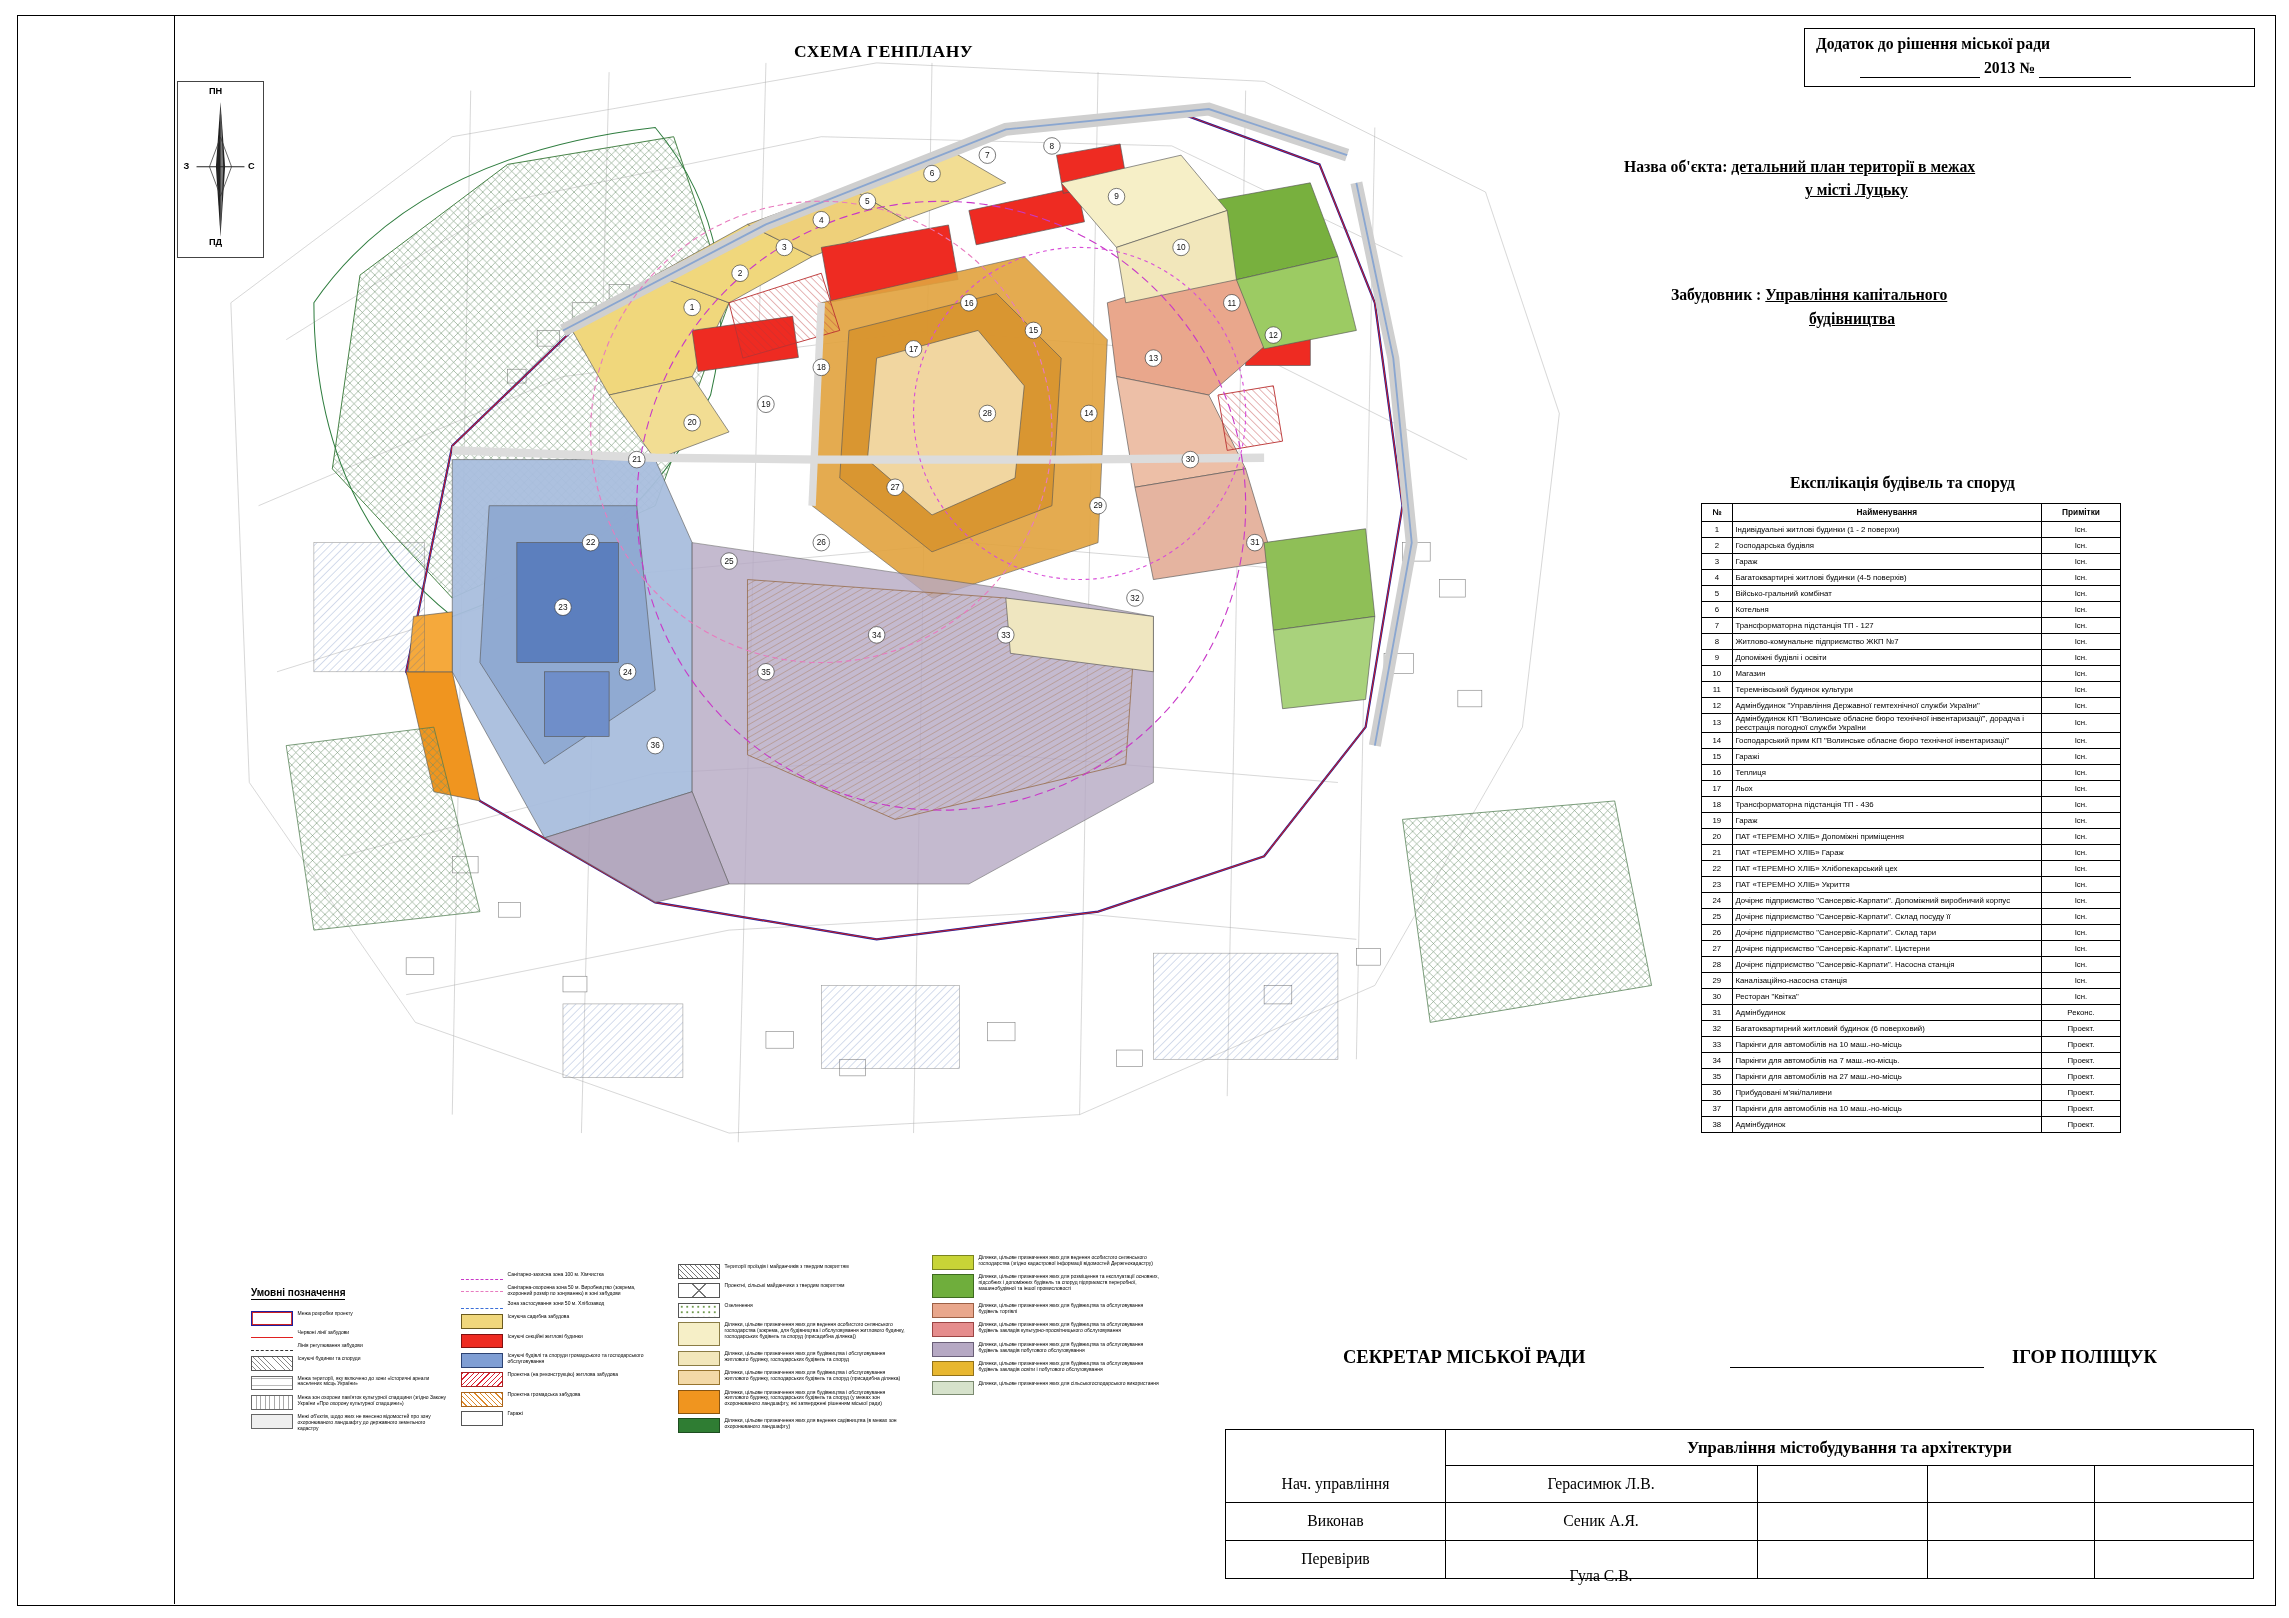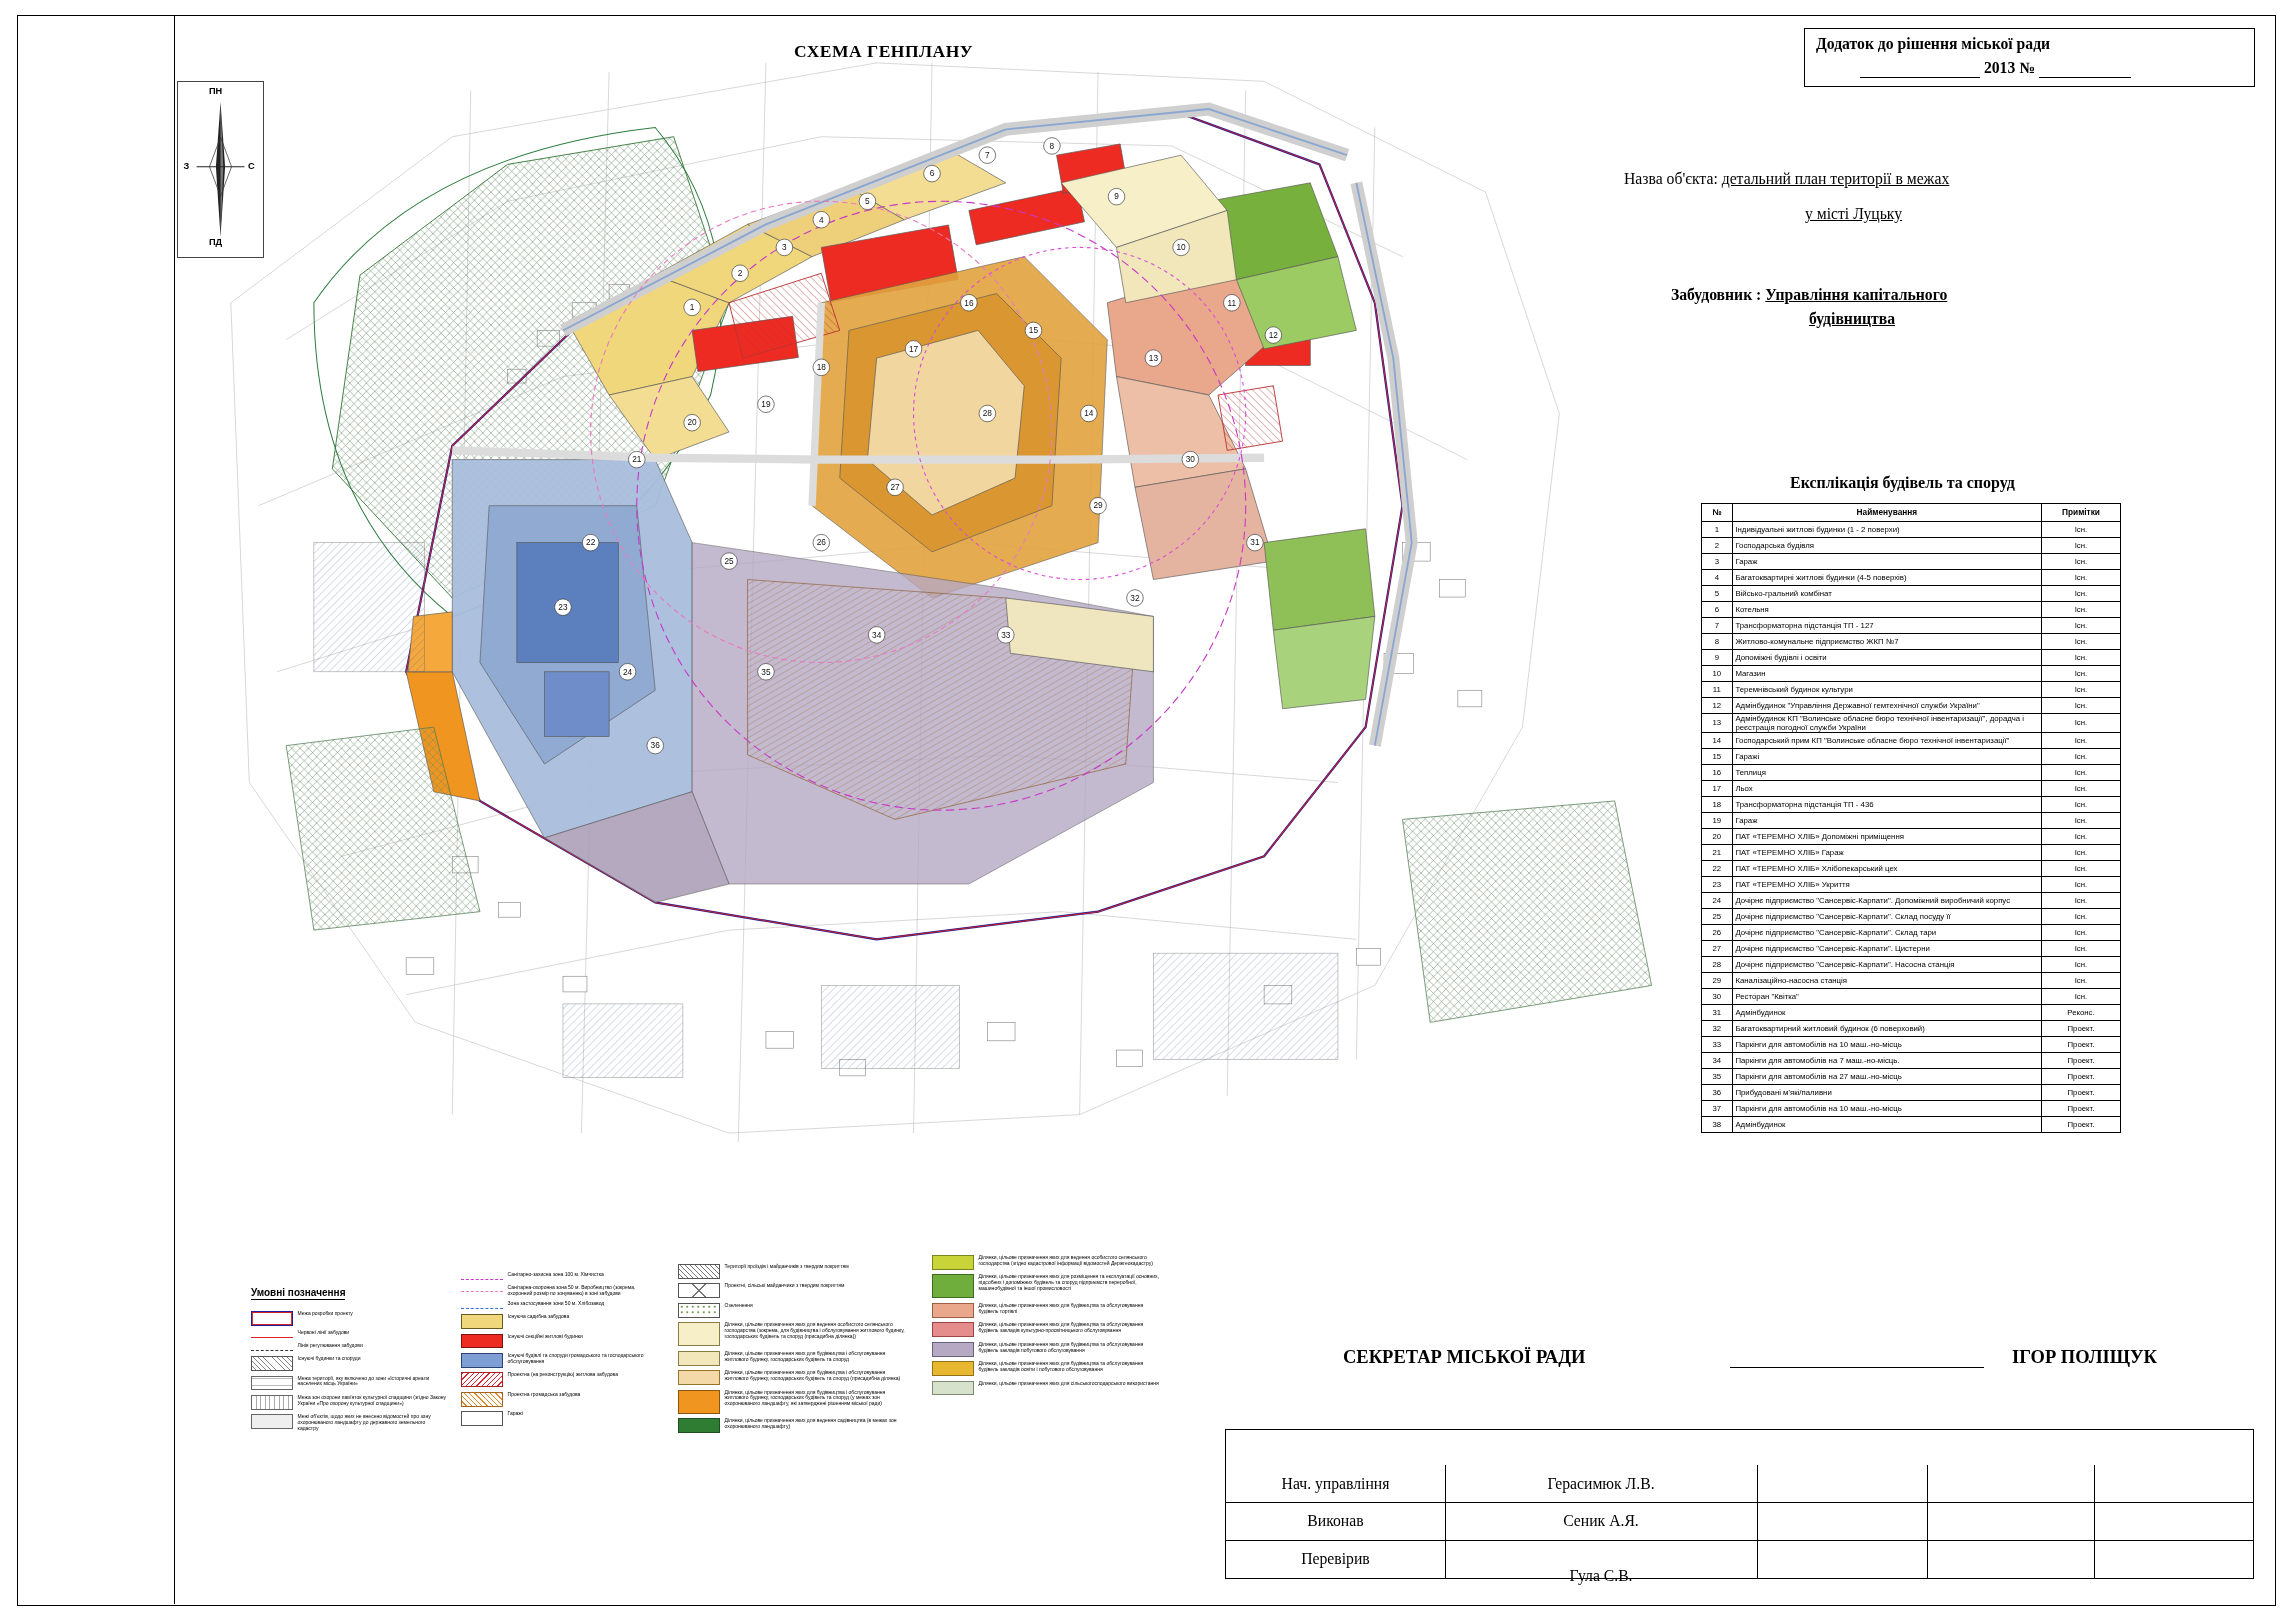--- a/index.html
+++ b/index.html
@@ -12,21 +12,21 @@
 
   .title-top{position:absolute;left:794px;top:41px;font-size:17.5px;font-weight:bold;letter-spacing:0.5px;}
 
   
   .stamp-top{position:absolute;left:1804px;top:28px;width:449px;height:57px;border:0.9px solid #000;}
   .stamp-top .l1{position:absolute;left:11px;top:5.5px;font-size:15.7px;font-weight:bold;}
   .stamp-top .l2{position:absolute;left:55px;top:29.5px;font-size:15.7px;font-weight:bold;}
   .stamp-top .ul{display:inline-block;border-bottom:0.9px solid #000;}
 
   .obj-block{position:absolute;left:1624px;top:155px;width:646px;}
-  .obj-row{font-size:15.7px;font-weight:normal;line-height:23px;margin-top:12px;}
+  .obj-row{font-size:15.7px;font-weight:bold;line-height:23px;}
   .obj-row .lbl{}
   .obj-row .val{text-decoration:underline;}
   .obj-ind{padding-left:181px;text-decoration:underline;}
   .dev-block{position:absolute;left:1671px;top:283px;width:609px;}
   .dev-row{font-size:15.7px;font-weight:bold;line-height:24px;}
   .dev-ind{padding-left:138px;text-decoration:underline;}
 
   
   .expl-title{position:absolute;left:1790px;top:474px;font-size:16px;font-weight:bold;}
   table.expl{position:absolute;left:1701px;top:503px;border-collapse:collapse;font-size:7.8px;
@@ -300,20 +300,21 @@
           <td class="rem">Проект.</td>
         </tr>
       </tbody>
   </table>
 
   <div class="sec-row">СЕКРЕТАР МІСЬКОЇ РАДИ</div>
   <div class="sec-line"></div>
   <div class="sec-name">ІГОР ПОЛІЩУК</div>
 
   <div class="bstamp">
+    <div class="hdr">Управління містобудування та архітектури</div>
     <div class="rowline" style="top:72px"></div>
     <div class="rowline" style="top:110px"></div>
     <div class="vline" style="left:219px"></div>
     <div class="vline" style="left:531px"></div>
     <div class="vline" style="left:701px"></div>
     <div class="vline" style="left:868px"></div>
 
     <div class="cell" style="left:0;top:35px;width:219px;height:37px;">Нач. управління</div>
     <div class="cell" style="left:219px;top:35px;width:312px;height:37px;">Герасимюк Л.В.</div>
     <div class="cell" style="left:0;top:72px;width:219px;height:38px;">Виконав</div>

